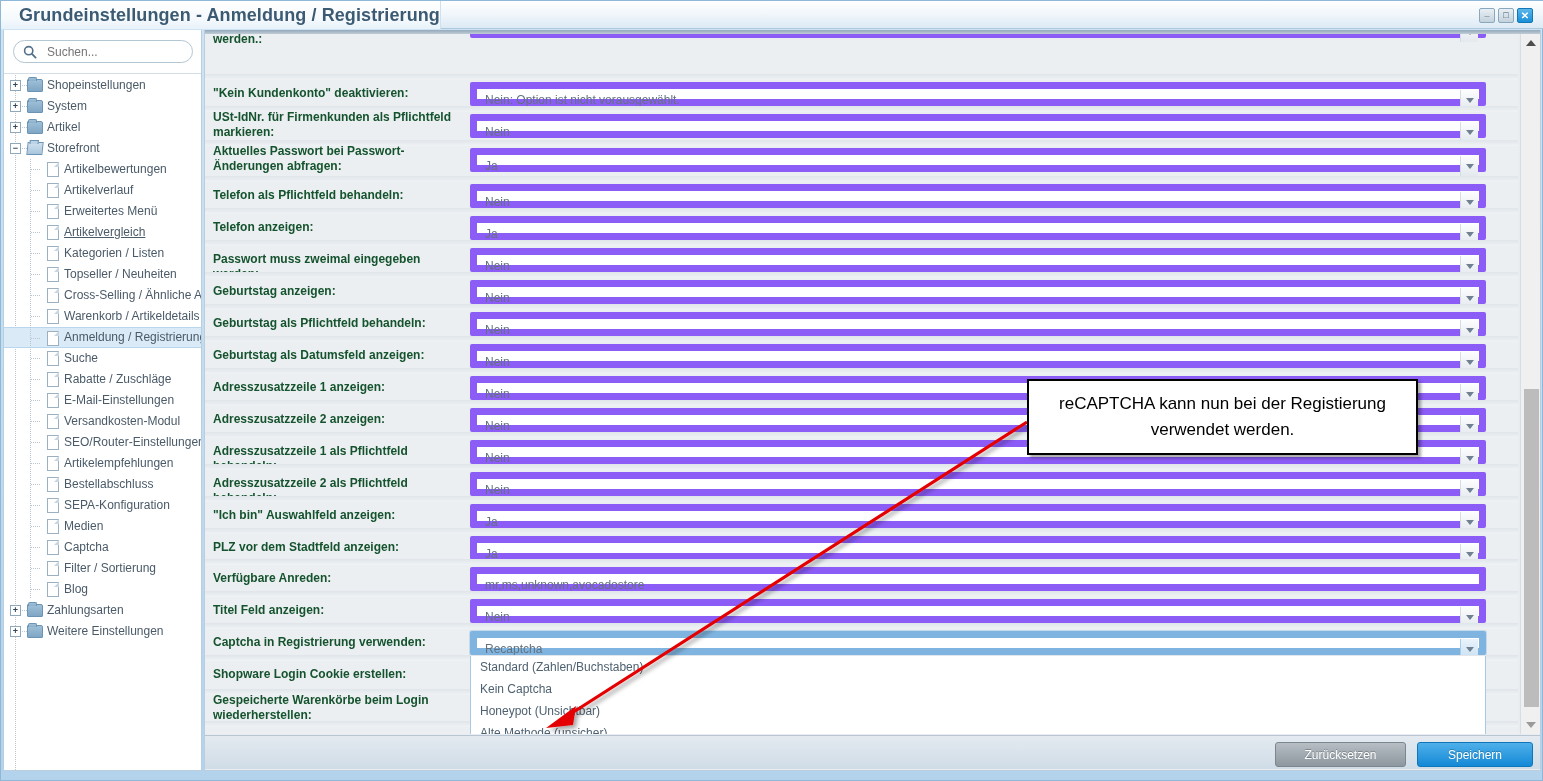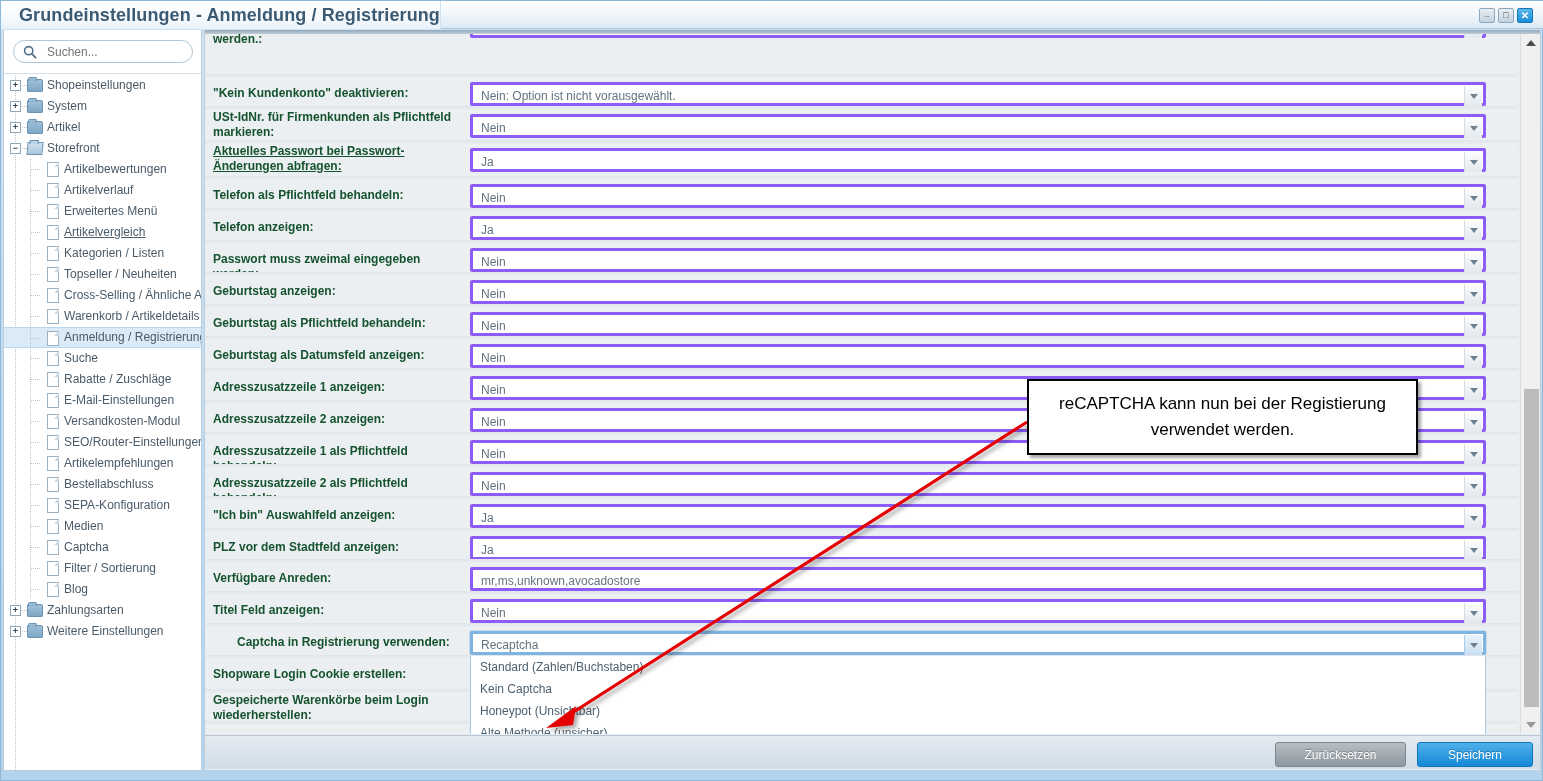--- a/index.html
+++ b/index.html
@@ -244,21 +244,21 @@
     font-size: 12px;
     color: #14532d;
     font-weight: bold;
     line-height: 15px;
   }
   .fctl {
     position: absolute;
     left: 265px;
     height: 24px;
     background: #ffffff;
-    border: 3px solid #8b5cf6;
+    border: 7px solid #8b5cf6;
     border-radius: 2px;
   }
   .fctl .val {
     position: absolute;
     left: 8px; top: 4px;
     font-size: 12px;
     color: #62727f;
     white-space: nowrap;
   }
   .fctl .arrow {
@@ -607,21 +607,21 @@
           <div class="rowsep" style="top:72px;"></div>
           <div class="frow" style="top:82px;">
             <div class="flabel" style="top:-6px;">USt-IdNr. für Firmenkunden als Pflichtfeld markieren:</div>
             <div class="fctl" style="top:-2px;width:1016px;">
               <div class="val">Nein</div>
               <div class="arrow"></div>
             </div>
           </div>
           <div class="rowsep" style="top:106px;"></div>
           <div class="frow" style="top:116px;">
-            <div class="flabel" style="top:-6px;text-decoration:underline;">Aktuelles Passwort bei Passwort-Änderungen abfragen:</div>
+            <div class="flabel" style="top:-6px;">Aktuelles Passwort bei Passwort-Änderungen abfragen:</div>
             <div class="fctl" style="top:-2px;width:1016px;">
               <div class="val">Ja</div>
               <div class="arrow"></div>
             </div>
           </div>
           <div class="rowsep" style="top:142px;"></div>
           <div class="frow" style="top:152px;">
             <div class="flabel" style="top:2px;">Telefon als Pflichtfeld behandeln:</div>
             <div class="fctl" style="top:-2px;width:1016px;">
               <div class="val">Nein</div>
@@ -726,21 +726,21 @@
           <div class="rowsep" style="top:557px;"></div>
           <div class="frow" style="top:567px;">
             <div class="flabel" style="top:2px;">Titel Feld anzeigen:</div>
             <div class="fctl" style="top:-2px;width:1016px;">
               <div class="val">Nein</div>
               <div class="arrow"></div>
             </div>
           </div>
           <div class="rowsep" style="top:589px;"></div>
           <div class="frow" style="top:599px;">
-            <div class="flabel" style="top:2px;margin-left:24px;">Captcha in Registrierung verwenden:</div>
+            <div class="flabel" style="top:2px;">Captcha in Registrierung verwenden:</div>
             <div class="fctl focused" style="top:-2px;width:1016px;">
               <div class="val">Recaptcha</div>
               <div class="arrow"></div>
             </div>
           </div>
           <div class="rowsep" style="top:621px;"></div>
           <div class="frow" style="top:631px;">
             <div class="flabel" style="top:2px;">Shopware Login Cookie erstellen:</div>
           </div>
           <div class="rowsep" style="top:655px;"></div>

